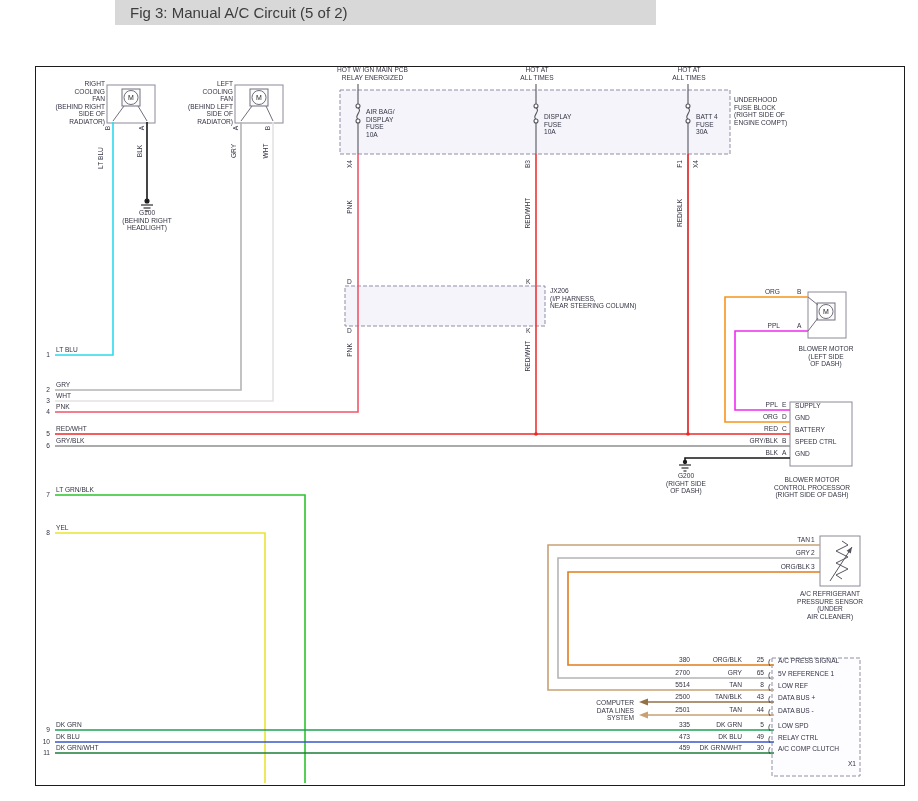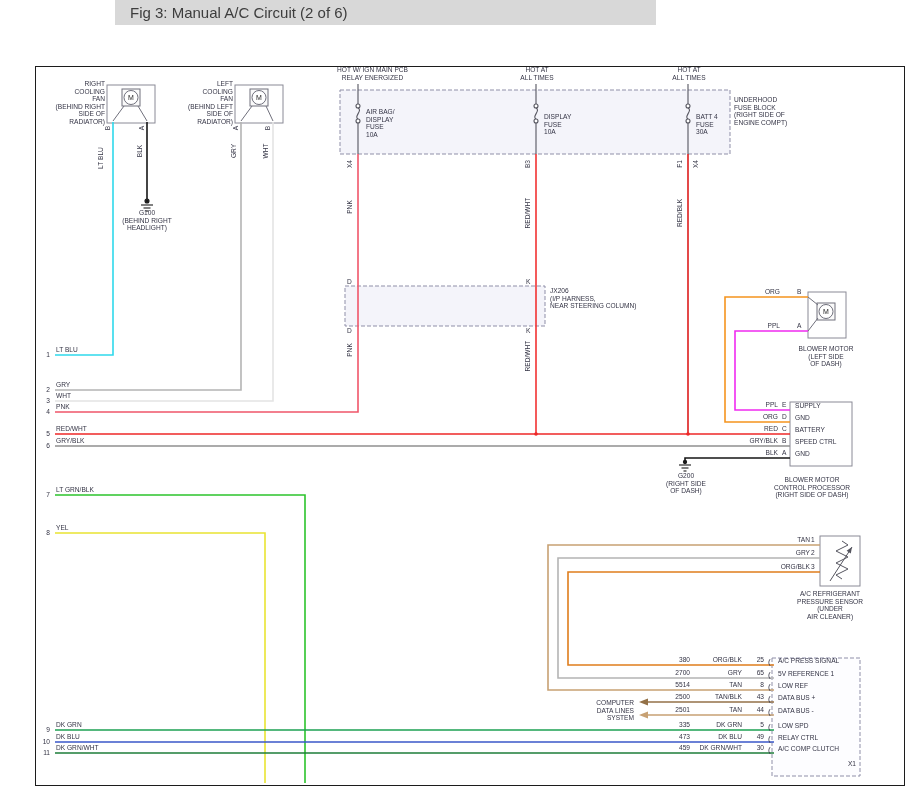--- a/index.html
+++ b/index.html
@@ -14,21 +14,21 @@
   .rot{transform:translate(-50%,-50%) rotate(-90deg);white-space:nowrap}
   .m{font-size:7px;color:#222}
   .br{font-size:8px;line-height:8px}
   .wire{fill:none;stroke-width:1.6}
   .arrow{stroke:none}
 </style>
 </head>
 <body>
 
 <div id="titlebar">
-  <span>Fig 3: Manual A/C Circuit (2 of 6)</span>
+  <span>Fig 3: Manual A/C Circuit (5 of 2)</span>
 </div>
 
 <div id="frame"></div>
 
 <svg class="diagram" width="918" height="801" viewBox="0 0 918 801">
 
   <rect x="340" y="90" width="390" height="64" fill="#f4f4fa" stroke="#8f8fa8" stroke-width="1" stroke-dasharray="4 2"></rect>
   <rect x="345" y="286" width="200" height="40" fill="#f4f4fa" stroke="#8f8fa8" stroke-width="1" stroke-dasharray="4 2"></rect>
   <rect x="772" y="658" width="88" height="118" fill="#fdfdff" stroke="#8f8fa8" stroke-width="1" stroke-dasharray="4 2"></rect>
   <rect x="107" y="85" width="48" height="38" fill="#ffffff" stroke="#8a8a96"></rect>

